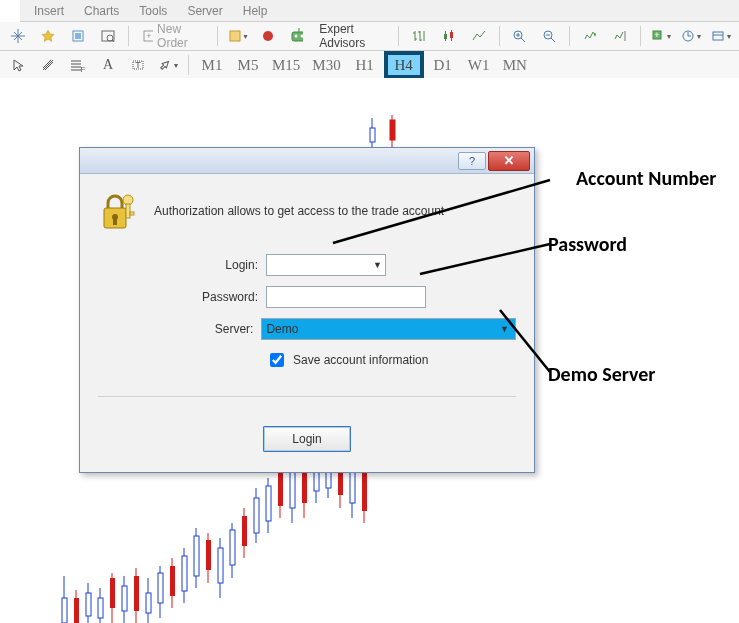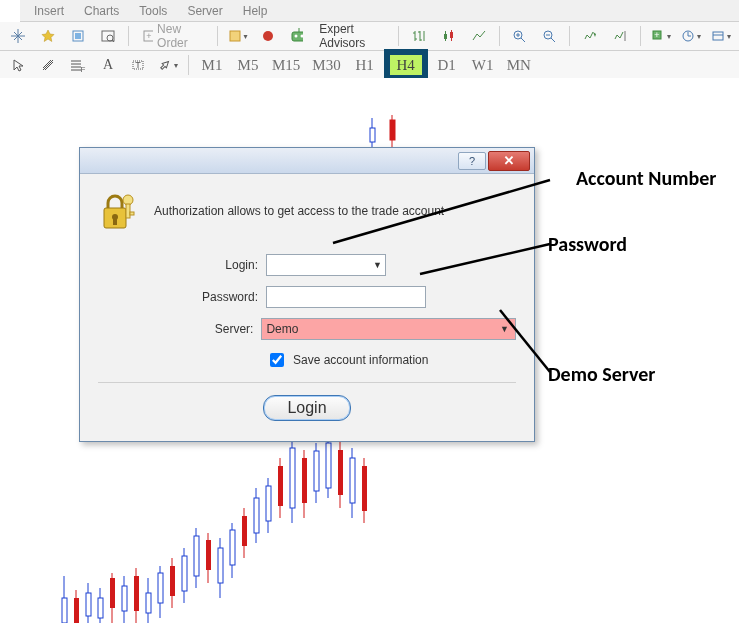--- a/index.html
+++ b/index.html
@@ -67,22 +67,22 @@
     min-width: 24px;
     height: 20px;
     padding: 0 4px;
     border: 1px solid transparent;
     display:flex; align-items:center; justify-content:center;
     font-size: 15px;
     color:#707070;
     font-family:Liberation Serif, serif;
   }
   .tf-btn.active {
-    border: 6px solid #0c4a6e;
-    background: #bef264;
+    border: 4px solid #0c4a6e;
+    background: #7dd3fc;
     color:#404040;
   }
   .new-order-btn {
     display:flex; align-items:center; gap:4px;
     padding: 0 6px; height:22px; border:1px solid transparent;
     color:#a0a0a0;
   }
   .ea-btn {
     display:flex; align-items:center; gap:16px;
     padding: 0 6px; height:22px; border:1px solid transparent;
@@ -179,54 +179,55 @@
     width: 118px;
   }
   .login-wrap input { border:none; outline:none; width: 96px; height:18px; padding:0 3px; font-size:12px;}
   .login-wrap .caret { font-size:9px; padding:0 4px; color:#333; }
 
   .pwd-field { width: 150px; }
 
   .server-wrap {
     display:flex; align-items:center;
     border: 1px solid #9aa7b4;
-    background:#fca5a5;
+    background:#0ea5e9;
     height:20px;
     width: 260px;
     justify-content: space-between;
   }
   .server-wrap .val { padding: 0 4px; color:#333;}
   .server-wrap .caret { font-size:9px; padding:0 6px; color:#333;}
 
   .save-row {
     display:flex; align-items:center;
     padding-left: 168px;
     gap: 6px;
     margin-top: 4px;
-    margin-bottom: 12px;
+    margin-bottom: 26px;
     color:#333;
   }
   .save-row input[type=checkbox]{ width:14px; height:14px; }
 
   .dlg-sep {
     border-top: 1px solid #d0d0d0;
     margin: 4px 0 12px 0;
   }
   .dlg-buttons {
     display:flex; justify-content:center; gap: 18px;
     padding-bottom: 14px;
   }
   .btn {
     width: 86px; height: 24px;
     border: 1px solid #8a8a8a;
     background: linear-gradient(#fdfdfd,#e6e6e6);
-    border-radius: 12px;
-    font-size: 16px;
+    border-radius: 1px;
+    font-size: 12px;
     display:flex; align-items:center; justify-content:center;
     color:#333;
+    margin-top:17px;
   }
   .btn-default {
     border: 1px solid #3e77b5;
     box-shadow: 0 0 0 1px #a8cdf5 inset;
   }
 
   
   .anno {
     position: absolute;
     font-family: Calibri, Arial, sans-serif;

